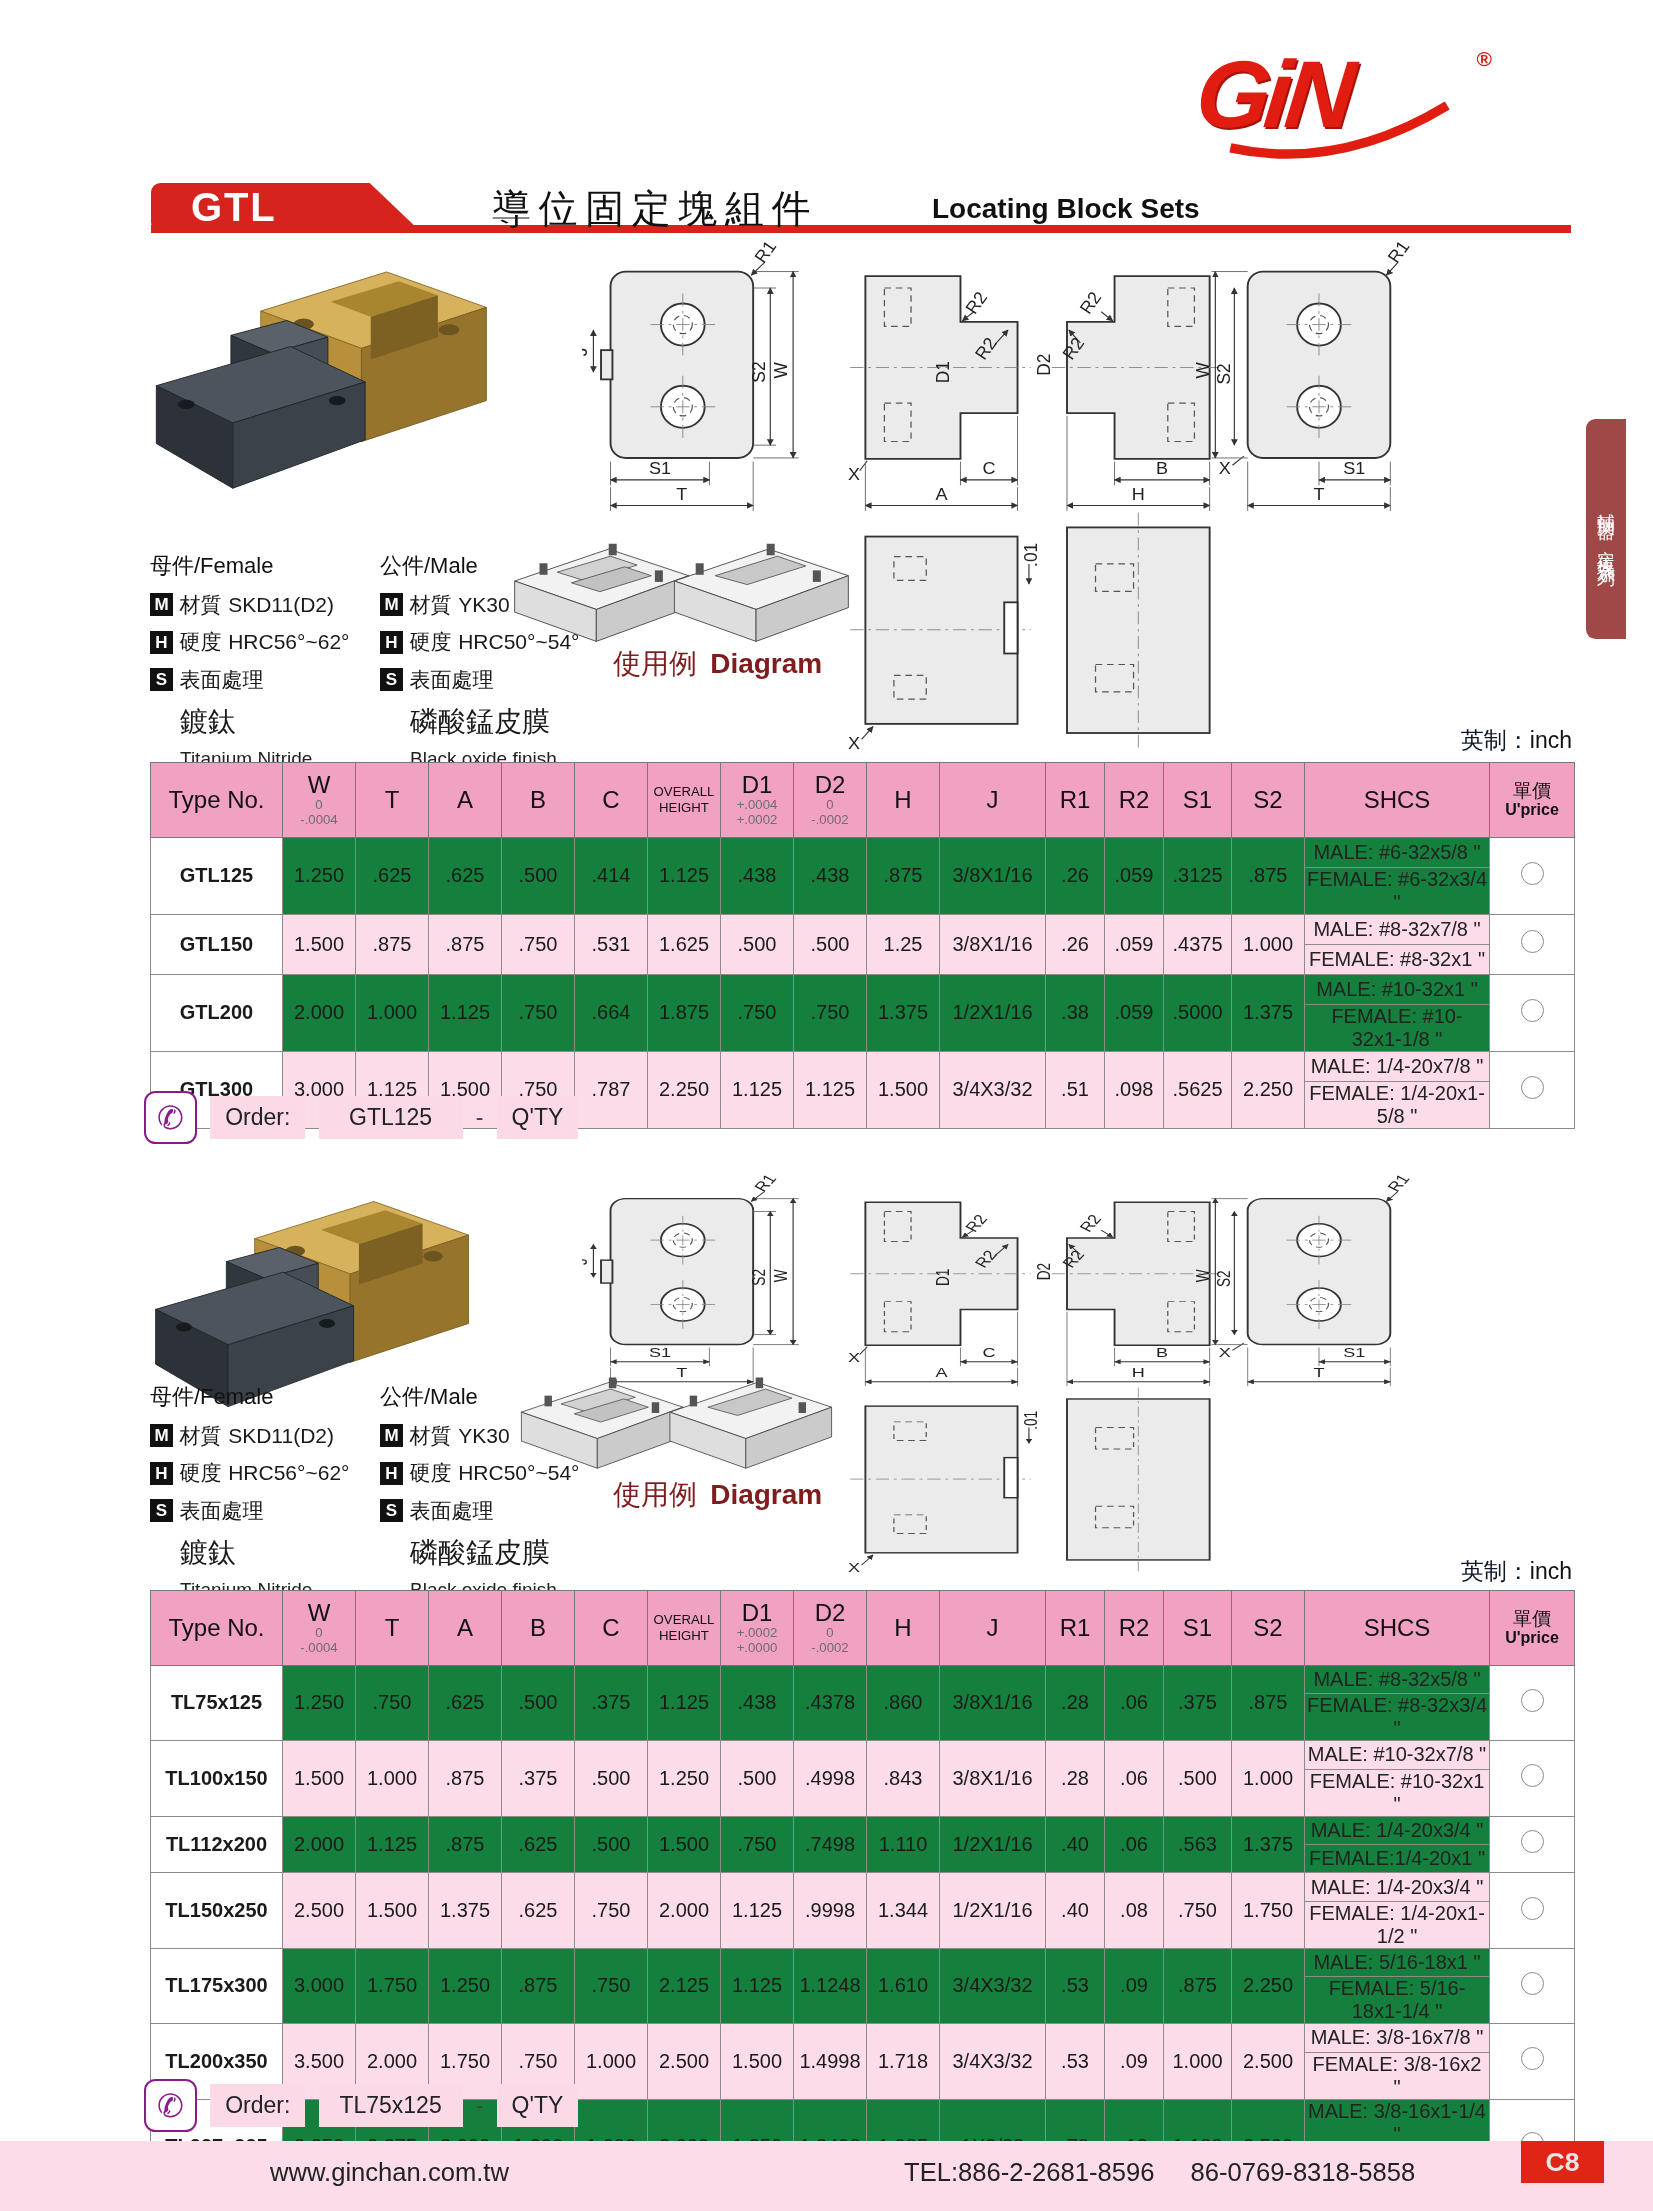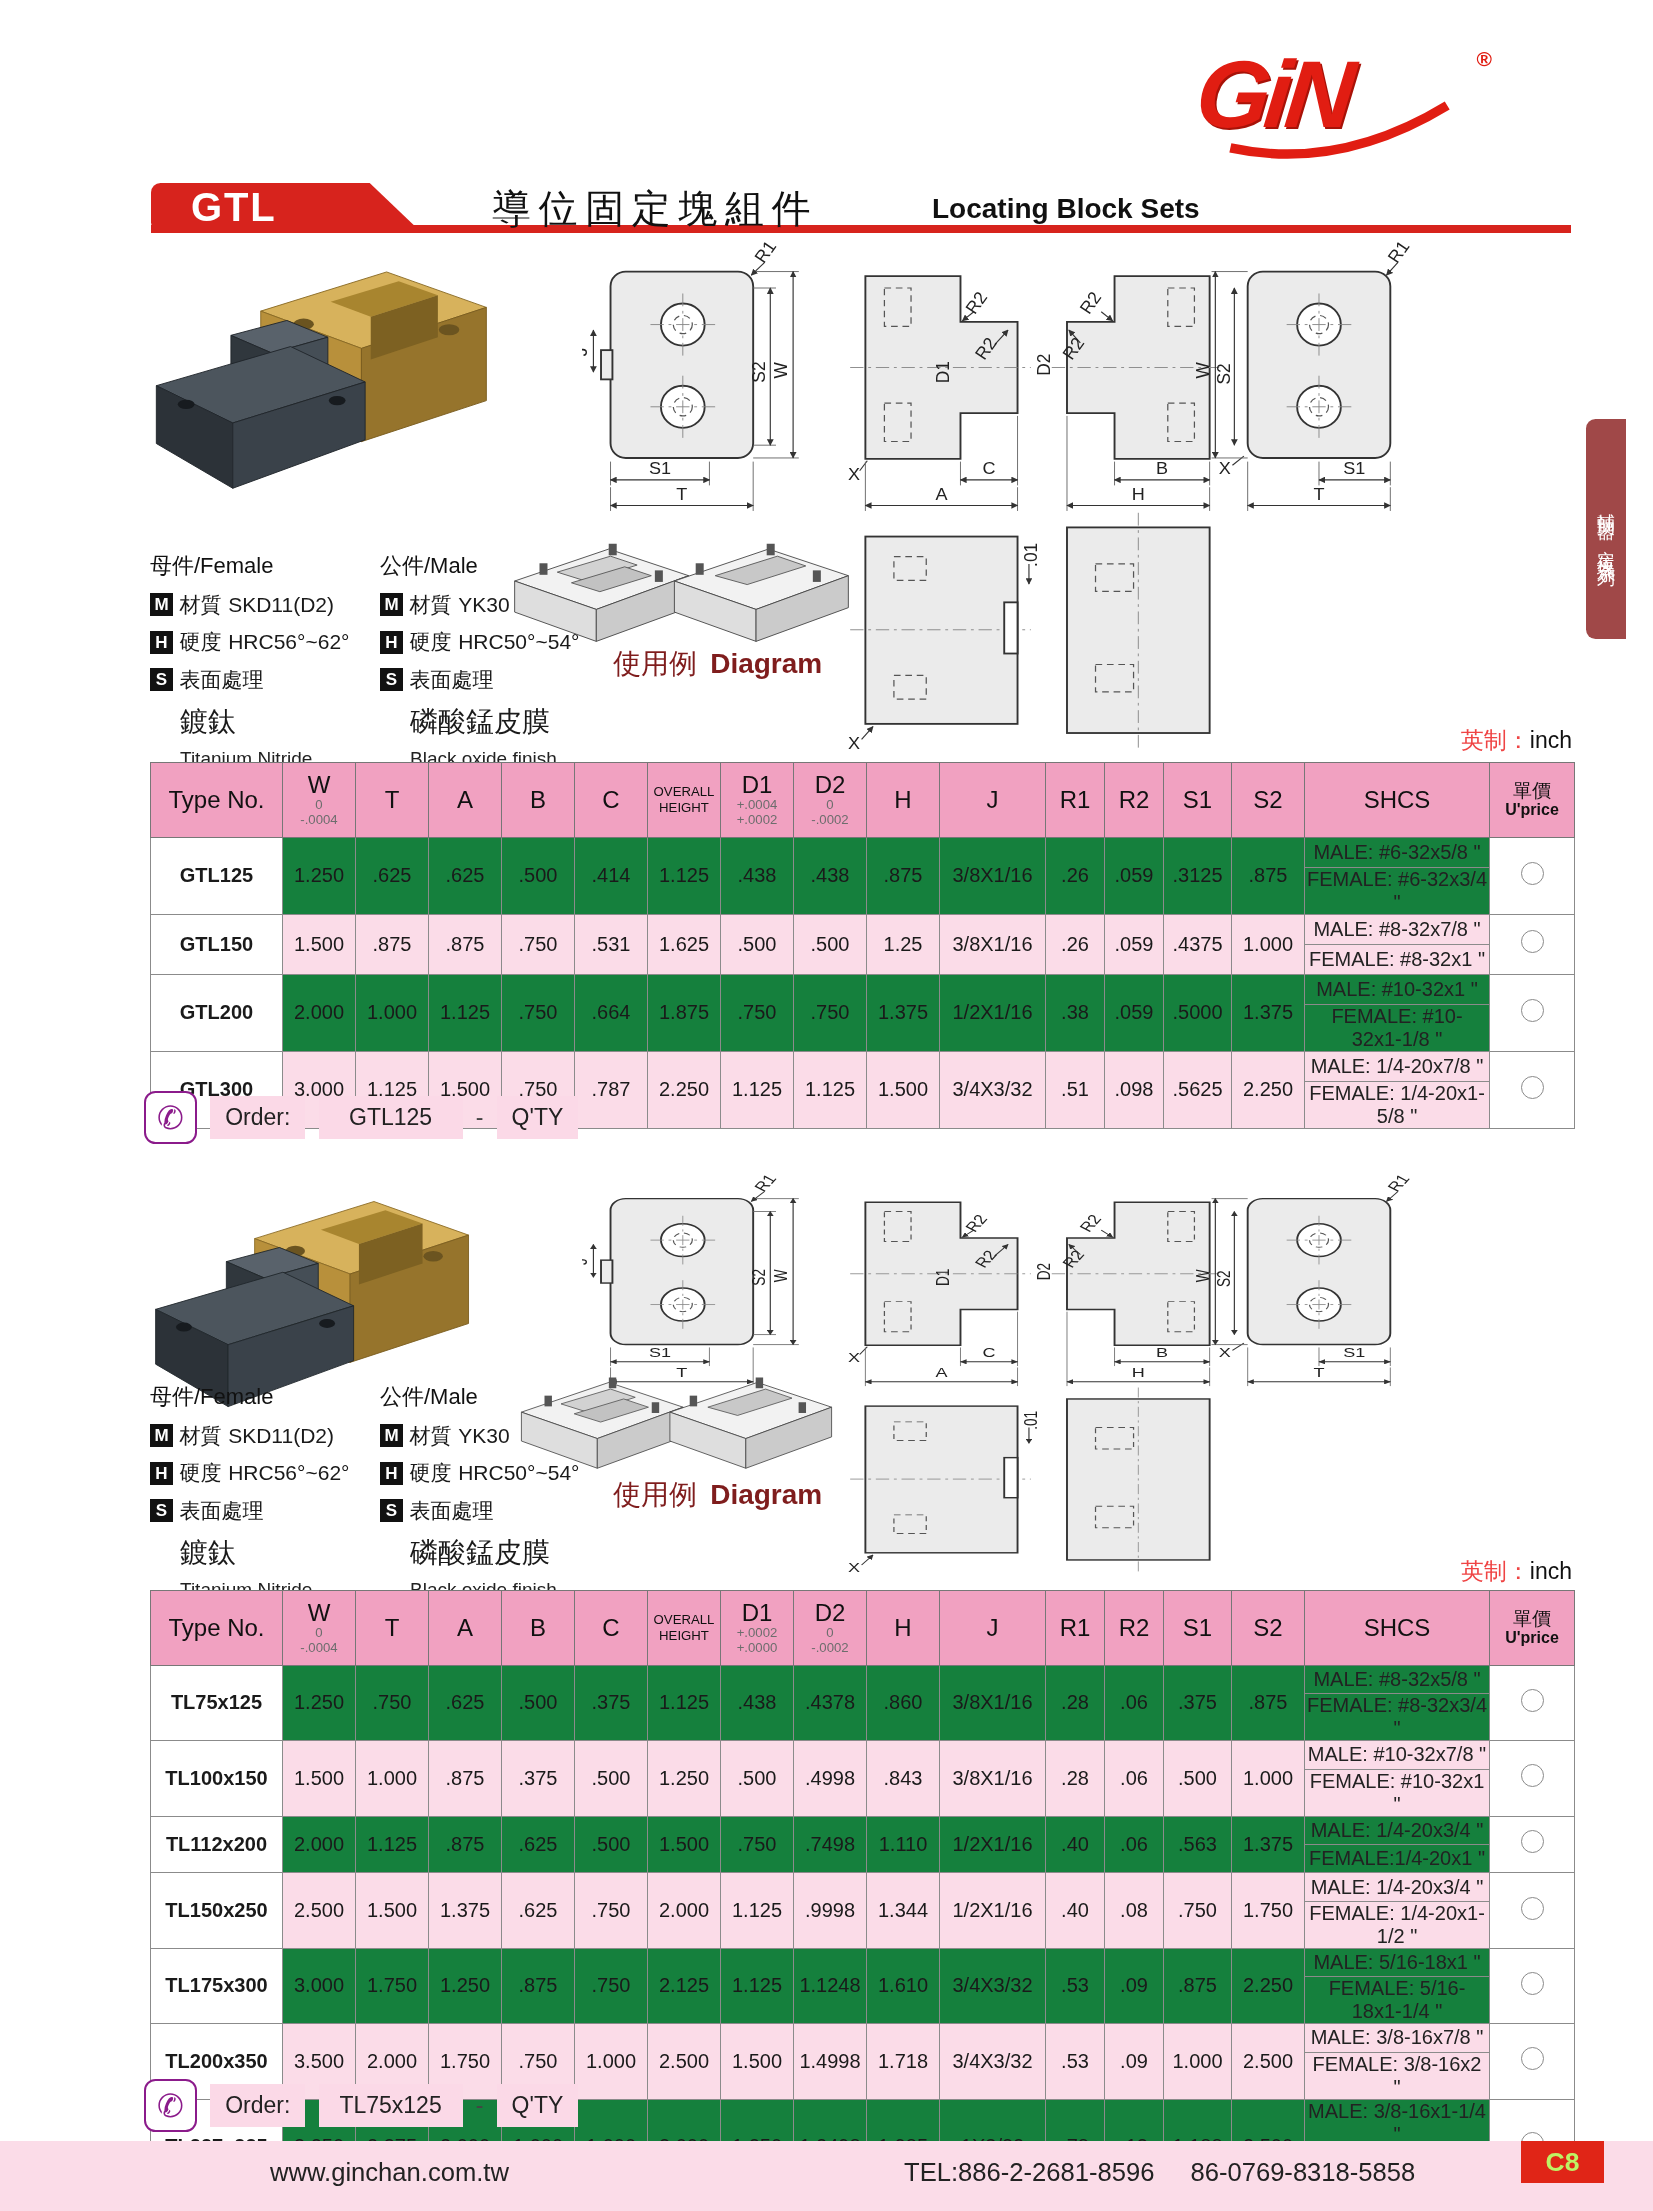--- a/index.html
+++ b/index.html
@@ -40,21 +40,21 @@
   .spec-title{font-size:22px;color:#111;margin-bottom:9.5px;}
   .spec-line{margin-bottom:9.5px;font-size:21px;display:flex;align-items:center;gap:6.6px;white-space:nowrap;}
   .tag{display:inline-block;width:23px;height:23px;background:#111;color:#fff;font-weight:bold;
        font-size:17px;text-align:center;line-height:23px;flex:0 0 auto;}
   .spec-ind{margin-left:30px;font-size:28px;margin-bottom:5.7px;}
   .spec-ind.en{font-size:19px;color:#222;max-width:161px;line-height:1.25;}
   
   .diagram-label{position:absolute;font-size:28px;color:#7f1d1d;margin-left:17px;}
   .diagram-label .en{font-weight:bold;margin-left:13.2px;}
   .unit{position:absolute;left:150px;width:1422px;text-align:right;font-size:23px;}
-  .unit .red{color:#ef4444;}
+  .unit .red{color:#0f172a;}
   .unit .blk{color:#111;}
   
   table.spec-table{position:absolute;left:150px;border-collapse:collapse;table-layout:fixed;
                    width:1423px;background:#15803d;border:1.9px solid #555;}
   table.spec-table th{background:#f1a1c1;border:0.9px solid #777;font-weight:normal;
                       vertical-align:middle;padding:1.9px 0;height:70px;}
   table.spec-table td{border:0.9px solid #8b8b8b;text-align:center;font-size:20px;padding:0 1.9px;}
   .t1 td{height:29px;}
   .t2 td{height:27.4px;}
   td.type{font-weight:bold;font-size:21px;background:#fff !important;}
@@ -74,21 +74,21 @@
   .phone-glyph{font-size:32px;color:#8b1b8b;}
   .obox{background:#fbd9e7;padding:7.6px 15px;font-size:23px;color:#222;}
   .obox.wide{min-width:114px;text-align:center;}
   .odash{font-size:23px;color:#444;}
   
   .footer{position:absolute;left:0;top:2141px;width:1653px;height:71px;background:#fbdce8;}
   .site{position:absolute;left:270px;top:17px;font-size:25.6px;color:#222;}
   .tel{position:absolute;left:904px;top:17px;font-size:25.6px;color:#222;}
   .tel span{margin-right:36px;}
   .page-badge{position:absolute;right:49px;top:0;width:83px;height:42px;background:#e02517;
-              color:#bef264;font-weight:bold;font-size:26.5px;display:flex;align-items:center;justify-content:center;}
+              color:#e5e5e5;font-weight:bold;font-size:26.5px;display:flex;align-items:center;justify-content:center;}
 </style>
 </head>
 <body>
 
 <div class="page">
 
   <div class="logo">
     <div class="logo-text">GiN</div>
     <span class="logo-reg">®</span>
     <svg class="logo-swoosh" viewBox="0 0 250 70">

